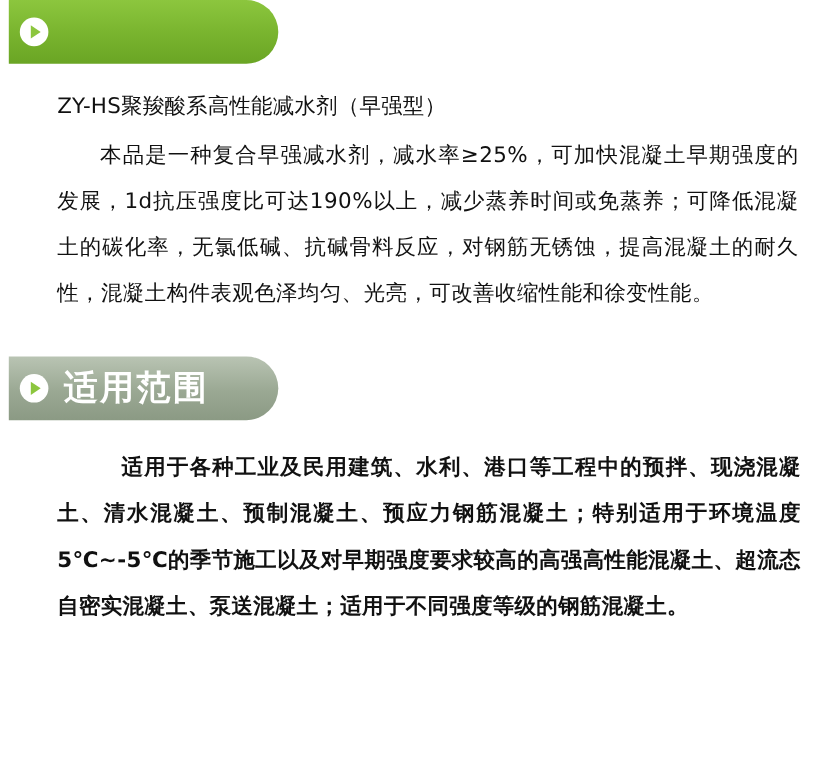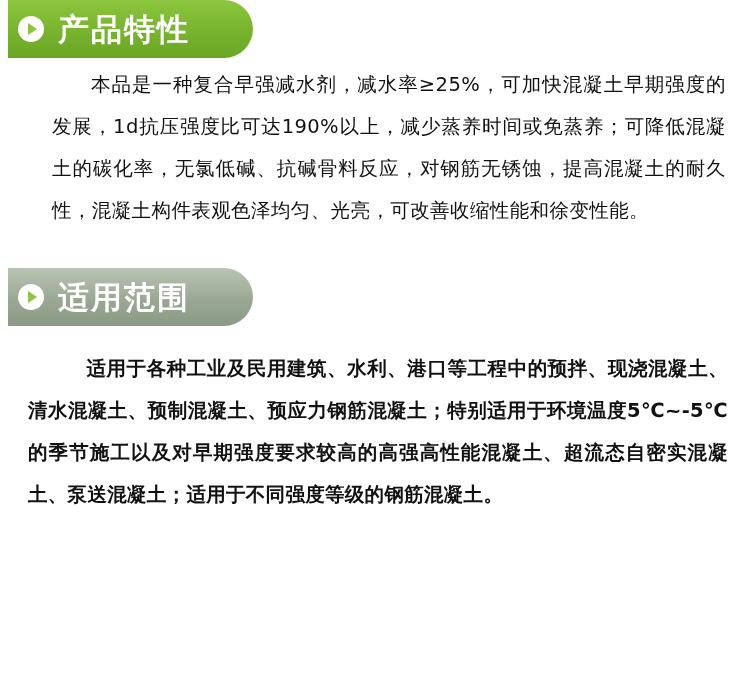--- a/index.html
+++ b/index.html
@@ -92,21 +92,21 @@
     letter-spacing: 0.2px;
   }
   .paragraph {
     text-align: justify;
     text-justify: inter-ideograph;
     text-indent: 2em;
     letter-spacing: 0.4px;
   }
   .para-1 { margin-top: 6px; }
   .scope-block {
-    margin: 0 22px 0 28px;
+    margin: 0 22px 0 52px;
     font-size: 19.5px;
     line-height: 42px;
   }
   .scope-para {
     margin-top: 22px;
     text-align: justify;
     text-justify: inter-ideograph;
     text-indent: 3em;
     font-weight: bold;
     letter-spacing: 0.3px;
@@ -117,24 +117,24 @@
 </head>
 <body>
 
 <div class="page">
 
   <div class="section-head">
     <div class="banner banner-green"></div>
     <div class="banner-arrow">
       <div class="banner-arrow-inner"></div>
     </div>
-    <div class="banner-title">产品特性</div>
   </div>
 
   <div class="body-block">
+    <div class="product-name">ZY-HS聚羧酸系高性能减水剂（早强型）</div>
     <div class="paragraph para-1">本品是一种复合早强减水剂，减水率≥25%，可加快混凝土早期强度的发展，1d抗压强度比可达190%以上，减少蒸养时间或免蒸养；可降低混凝土的碳化率，无氯低碱、抗碱骨料反应，对钢筋无锈蚀，提高混凝土的耐久性，混凝土构件表观色泽均匀、光亮，可改善收缩性能和徐变性能。</div>
   </div>
 
   <div class="section-head head-2-wrap">
     <div class="banner banner-grey"></div>
     <div class="banner-arrow">
       <div class="banner-arrow-inner"></div>
     </div>
     <div class="banner-title">适用范围</div>
   </div>

